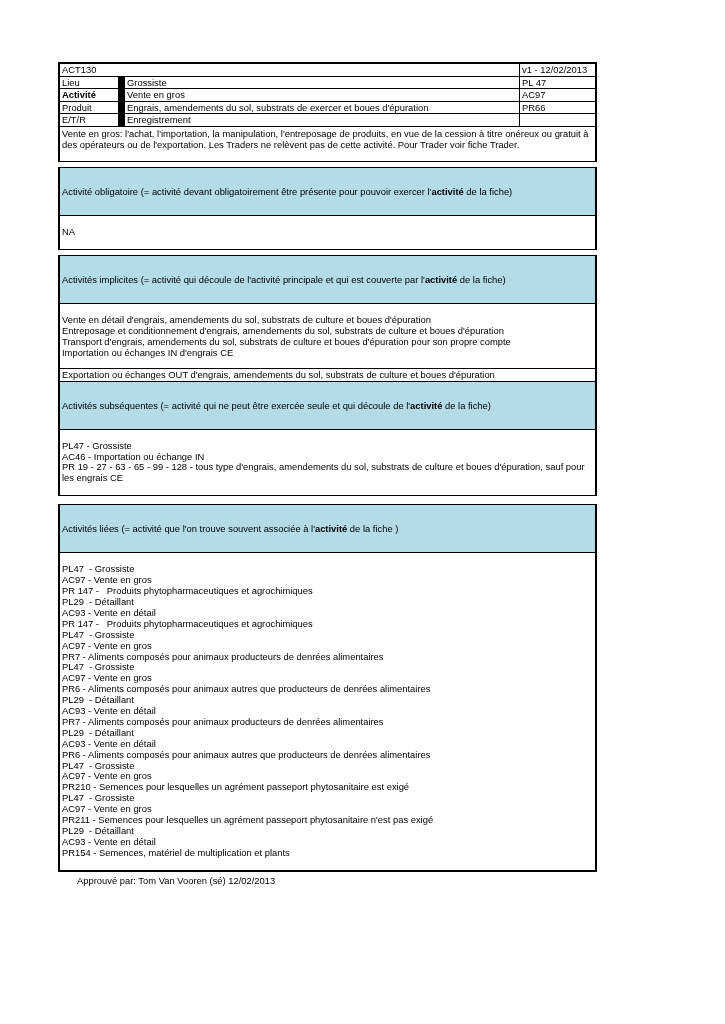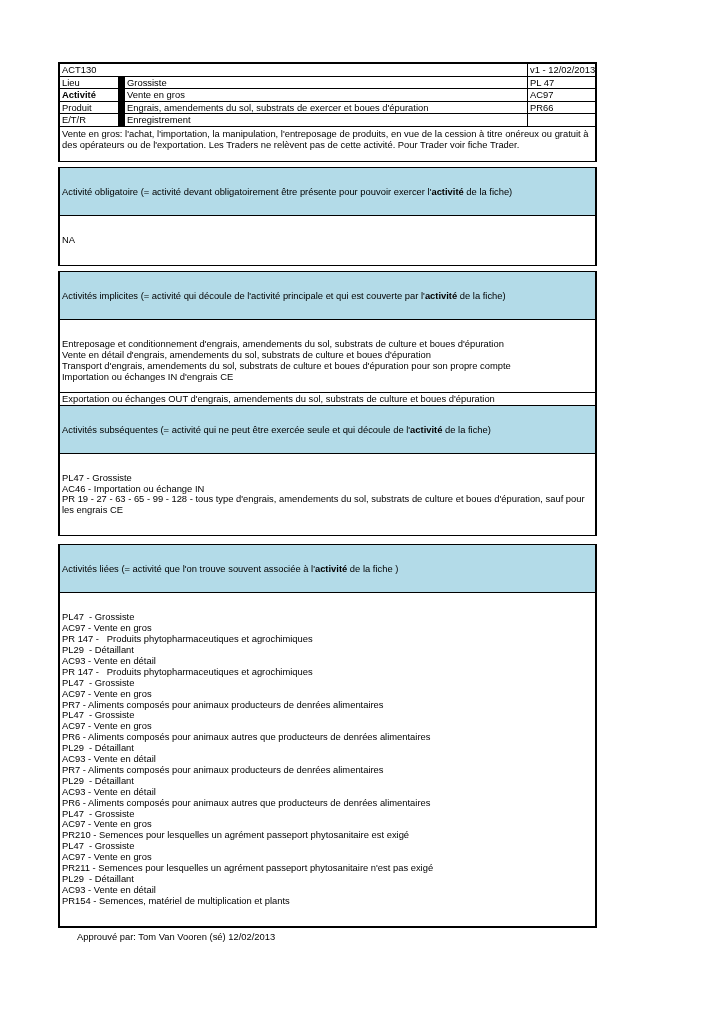--- a/index.html
+++ b/index.html
@@ -27,37 +27,37 @@
   .group.last  { border-bottom-width: 2px; }
   .gap5 { height: 5px; }
   .gap8 { height: 8px; }
 
   
   .trow { display: flex; border-bottom: 1px solid #000; }
   .trow:last-child { border-bottom: none; }
   .cell { padding: 0 2px; line-height: 11.5px; box-sizing: border-box; overflow: hidden; white-space: nowrap; }
   .c1 { width: 58px; }
   .c2 { flex: 1; border-left: 7px solid #000000; }
-  .c3 { width: 68px; border-left: 1px solid #000; margin-left: 10px; }
+  .c3 { width: 76px; border-left: 1px solid #000; margin-left: 10px; }
   .cid { flex: 1; }
   .bold { font-weight: bold; }
   .desc-cell {
     padding: 1px 3px 11px 2px;
     line-height: 11.3px;
     white-space: normal;
   }
 
   
   .sec-title {
     background: #b3dbe8;
     padding: 18px 2px;
     line-height: 11px;
     border-bottom: 1px solid #000;
   }
-  .sec-body { padding: 19px 2px; }
+  .sec-body { padding: 11px 2px; }
   .sec-body.pad-btm { padding-bottom: 9px; }
   .sec-body.bb { border-bottom: 1px solid #000; }
   .row-extra {
     padding: 0 2px;
     line-height: 12px;
     border-bottom: 1px solid #000;
     white-space: pre-wrap;
   }
   .line {
     line-height: 10.9px;
@@ -110,22 +110,22 @@
     <div class="sec-body">
         <div class="line">NA</div>
       </div>
   </div>
 
   <div class="gap5"></div>
 
   <div class="group">
     <div class="sec-title"><span>Activités implicites (= activité qui découle de l'activité principale et qui est couverte par l'</span><b>activité</b><span> de la fiche)</span></div>
     <div class="sec-body pad-btm bb">
+        <div class="line">Vente en détail d'engrais, amendements du sol, substrats de culture et boues d'épuration</div>
         <div class="line">Entreposage et conditionnement d'engrais, amendements du sol, substrats de culture et boues d'épuration</div>
-        <div class="line">Vente en détail d'engrais, amendements du sol, substrats de culture et boues d'épuration</div>
         <div class="line">Transport d'engrais, amendements du sol, substrats de culture et boues d'épuration pour son propre compte</div>
         <div class="line">Importation ou échanges IN d'engrais CE</div>
       </div>
     <div class="row-extra">Exportation ou échanges OUT d'engrais, amendements du sol, substrats de culture et boues d'épuration</div>
     <div class="sec-title"><span>Activités subséquentes (= activité qui ne peut être exercée seule et qui découle de l'</span><b>activité</b><span> de la fiche)</span></div>
     <div class="sec-body">
         <div class="line">PL47 - Grossiste</div>
         <div class="line">AC46 - Importation ou échange IN</div>
         <div class="line">PR 19 - 27 - 63 - 65 - 99 - 128 - tous type d'engrais, amendements du sol, substrats de culture et boues d'épuration, sauf pour les engrais CE</div>
       </div>

